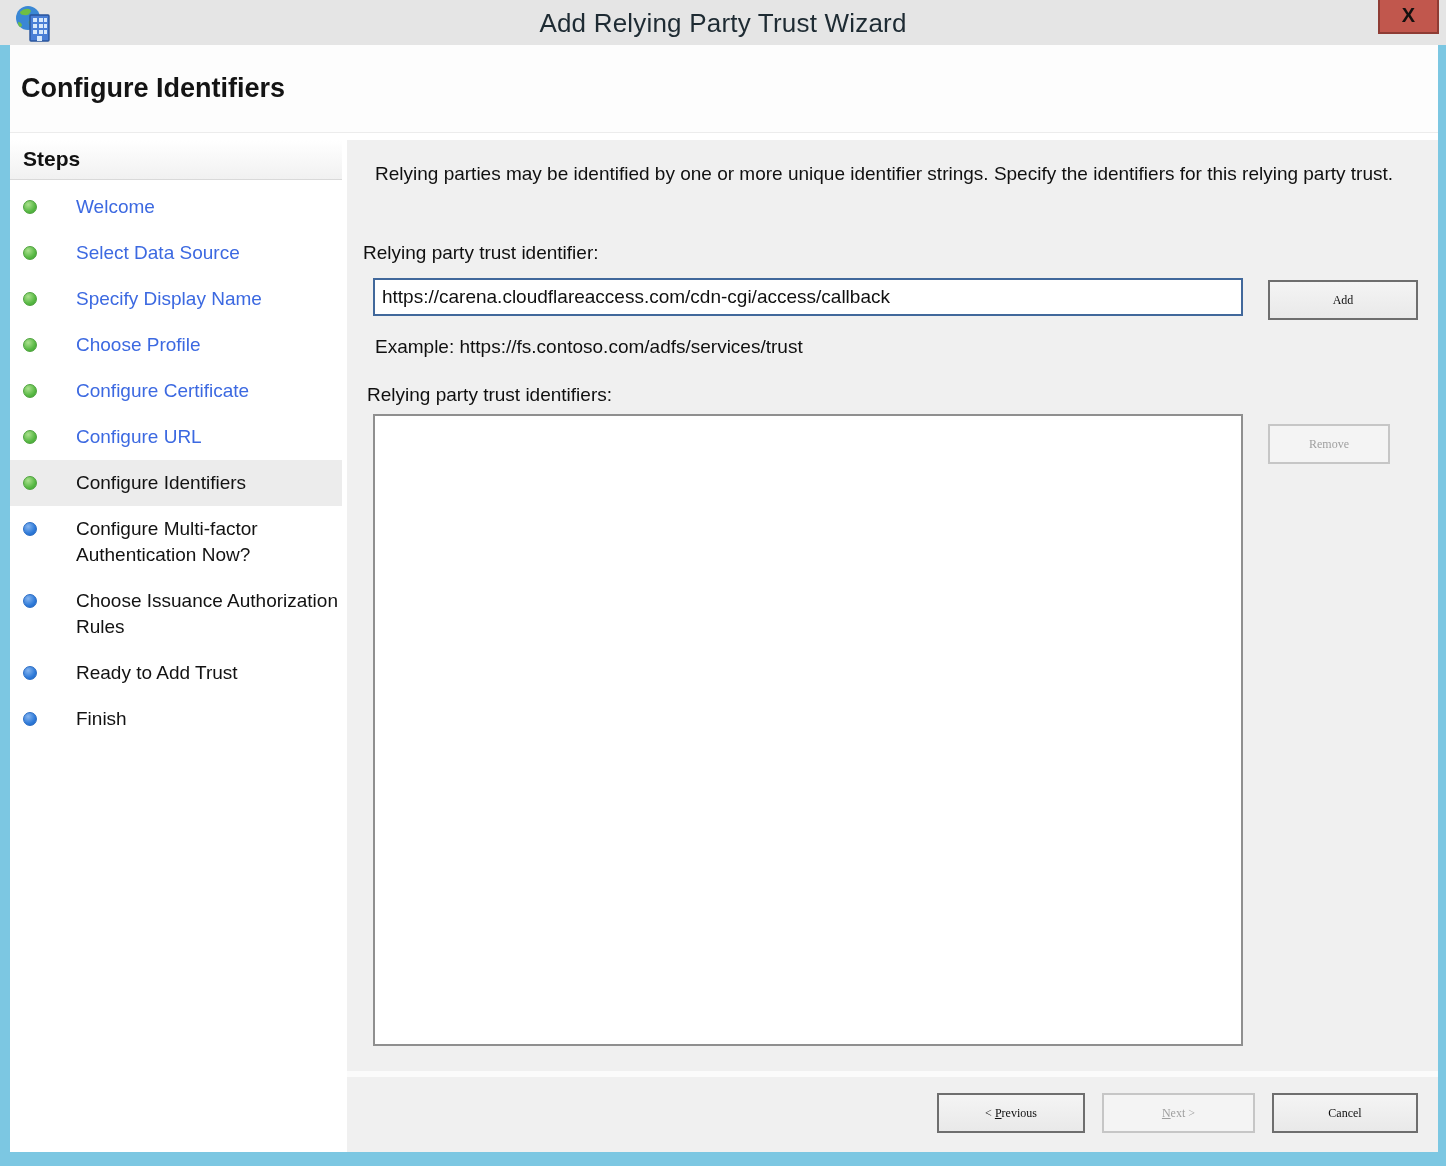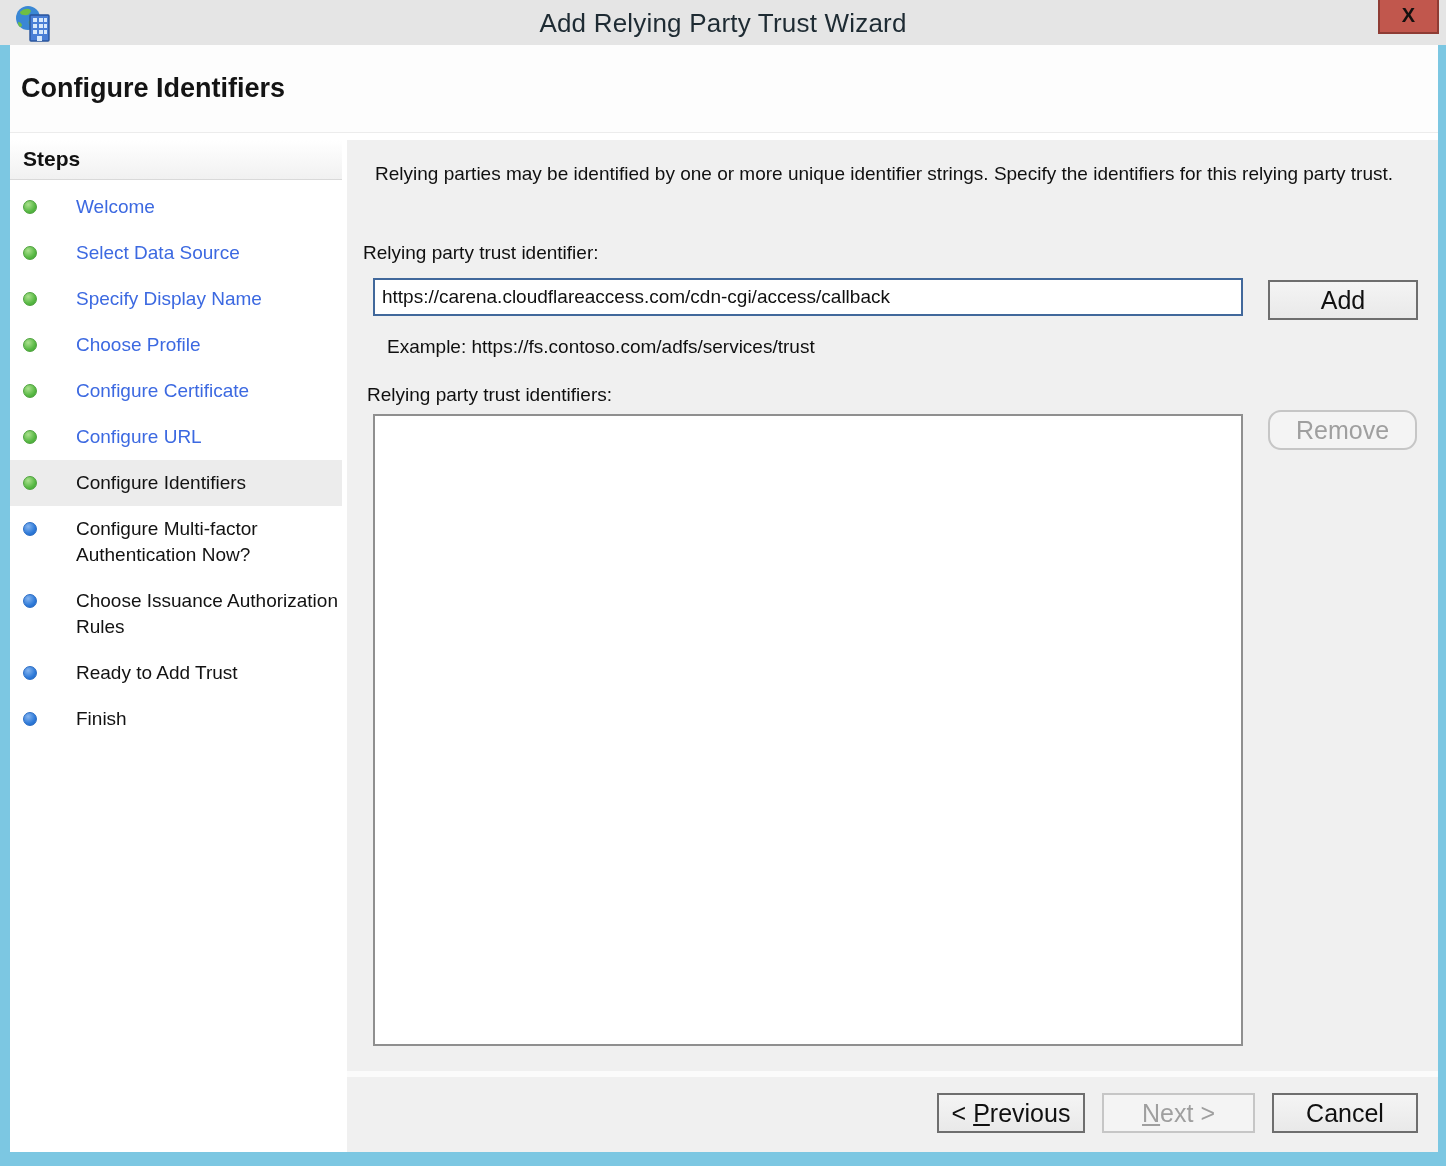--- a/index.html
+++ b/index.html
@@ -47,36 +47,36 @@
   
   .main { position:absolute; left:337px; top:95px; width:1091px; height:1012px; background:#f0f0f0; }
   .description { position:absolute; left:28px; top:20px; width:1040px; font-size:19px; line-height:27px; color:#101010; }
   .field-label { position:absolute; font-size:19px; color:#101010; }
   .lbl-identifier { left:16px; top:102px; }
   .identifier-input {
     position:absolute; left:26px; top:138px; width:870px; height:36px;
     border:2px solid #41689b; background:#fff; padding:17px 7px;
     font-family:"Liberation Sans", sans-serif; font-size:19px; color:#101010; outline:none;
   }
-  .example-text { position:absolute; left:28px; top:196px; font-size:19px; color:#101010;margin-left:12px; }
+  .example-text { position:absolute; left:28px; top:196px; font-size:19px; color:#101010; }
   .lbl-identifiers { left:20px; top:244px;text-align:center; }
   .identifiers-listbox {
     position:absolute; left:26px; top:274px; width:870px; height:632px;
     background:#ffffff; border:2px solid #8f8f8f;
   }
   .btn {
-    position:absolute; height:40px; font-family:Liberation Sans, sans-serif;
-    font-size:25px; color:#101010; text-align:center;
+    position:absolute; height:40px; font-family:Liberation Serif, serif;
+    font-size:12px; color:#101010; text-align:center;
     background:linear-gradient(#f4f4f4,#e9e9e9); border:2px solid #6e6e6e; cursor:pointer;
   }
   .btn:disabled, .btn.disabled {
     border-color:#c6c6c6; color:#9f9f9f; background:#f4f4f4; cursor:default;
   }
   .btn-add { left:921px; top:140px; width:150px; }
-  .btn-remove { left:921px; top:270px; width:149px;border-radius:13px; }
+  .btn-remove { left:921px; top:284px; width:122px; }
   .footer-separator { position:absolute; left:0; top:931px; width:100%; height:6px; background:#fbfbfb; }
   .btn-previous { left:590px; top:953px; width:148px; }
   .btn-next { left:755px; top:953px; width:153px; }
   .btn-cancel { left:925px; top:953px; width:146px;text-align:center; }
   .u { text-decoration:underline; }
 </style>
 </head>
 <body>
 
 <div class="titlebar">

